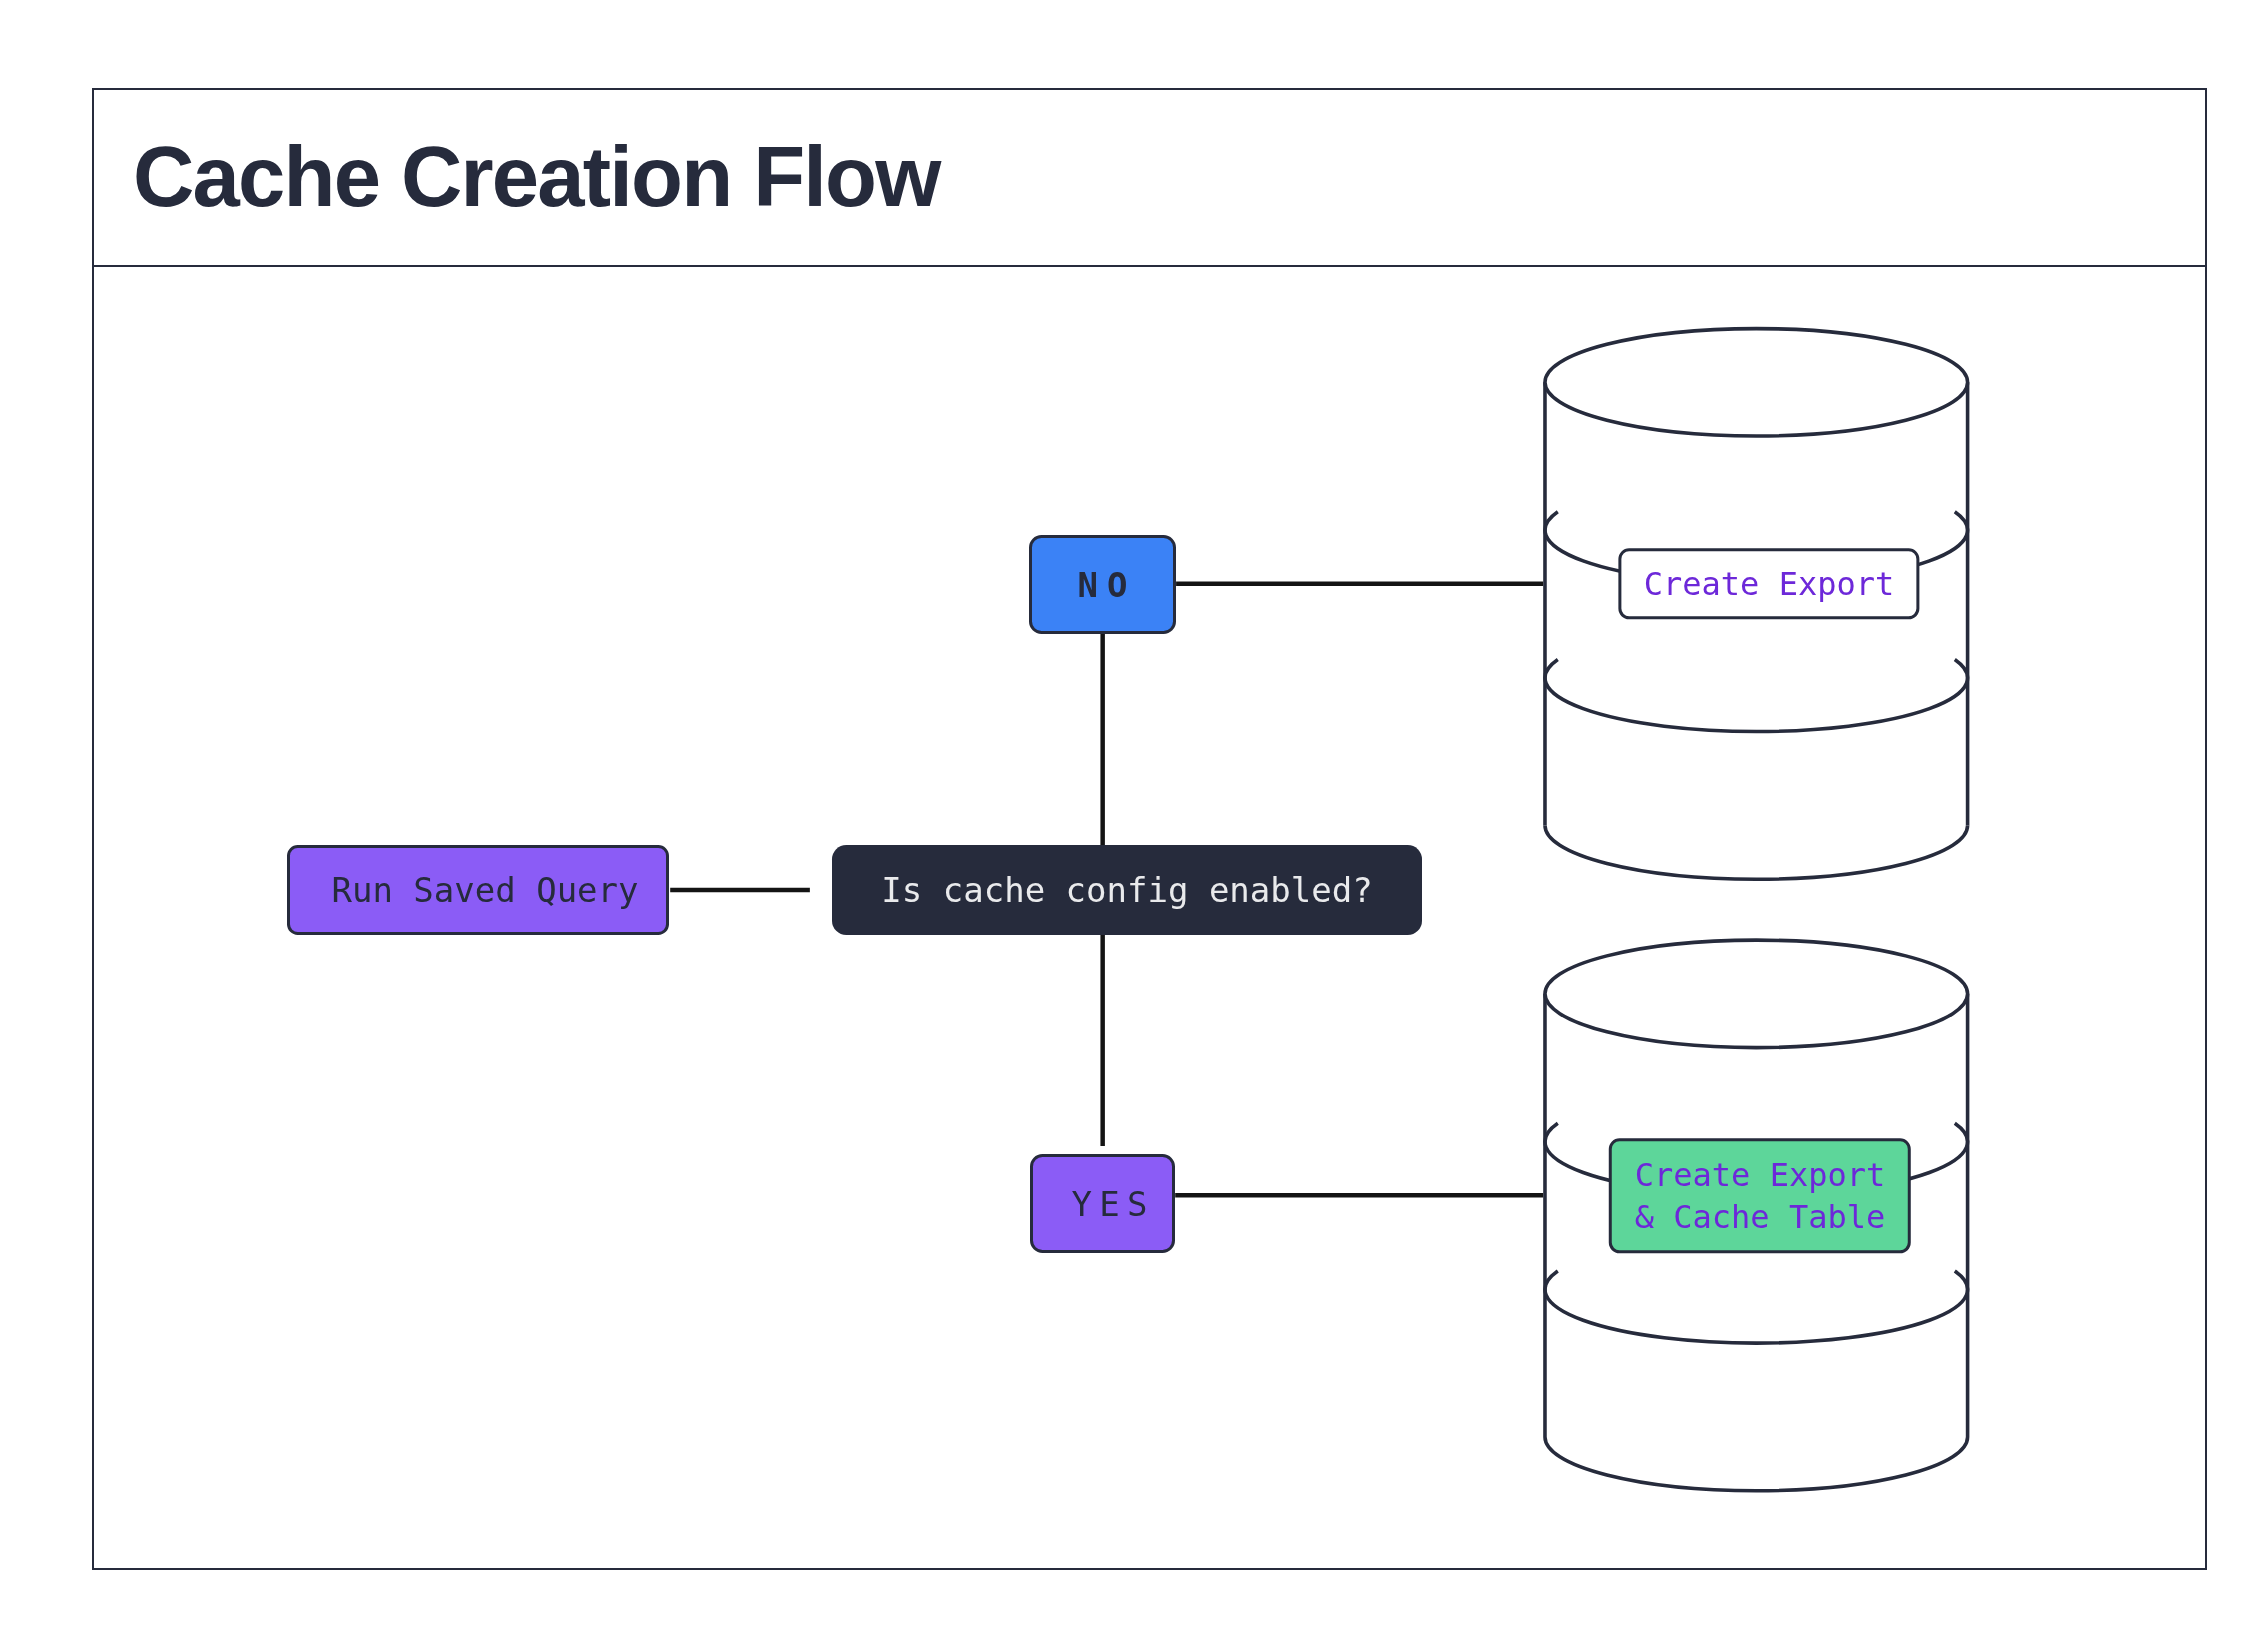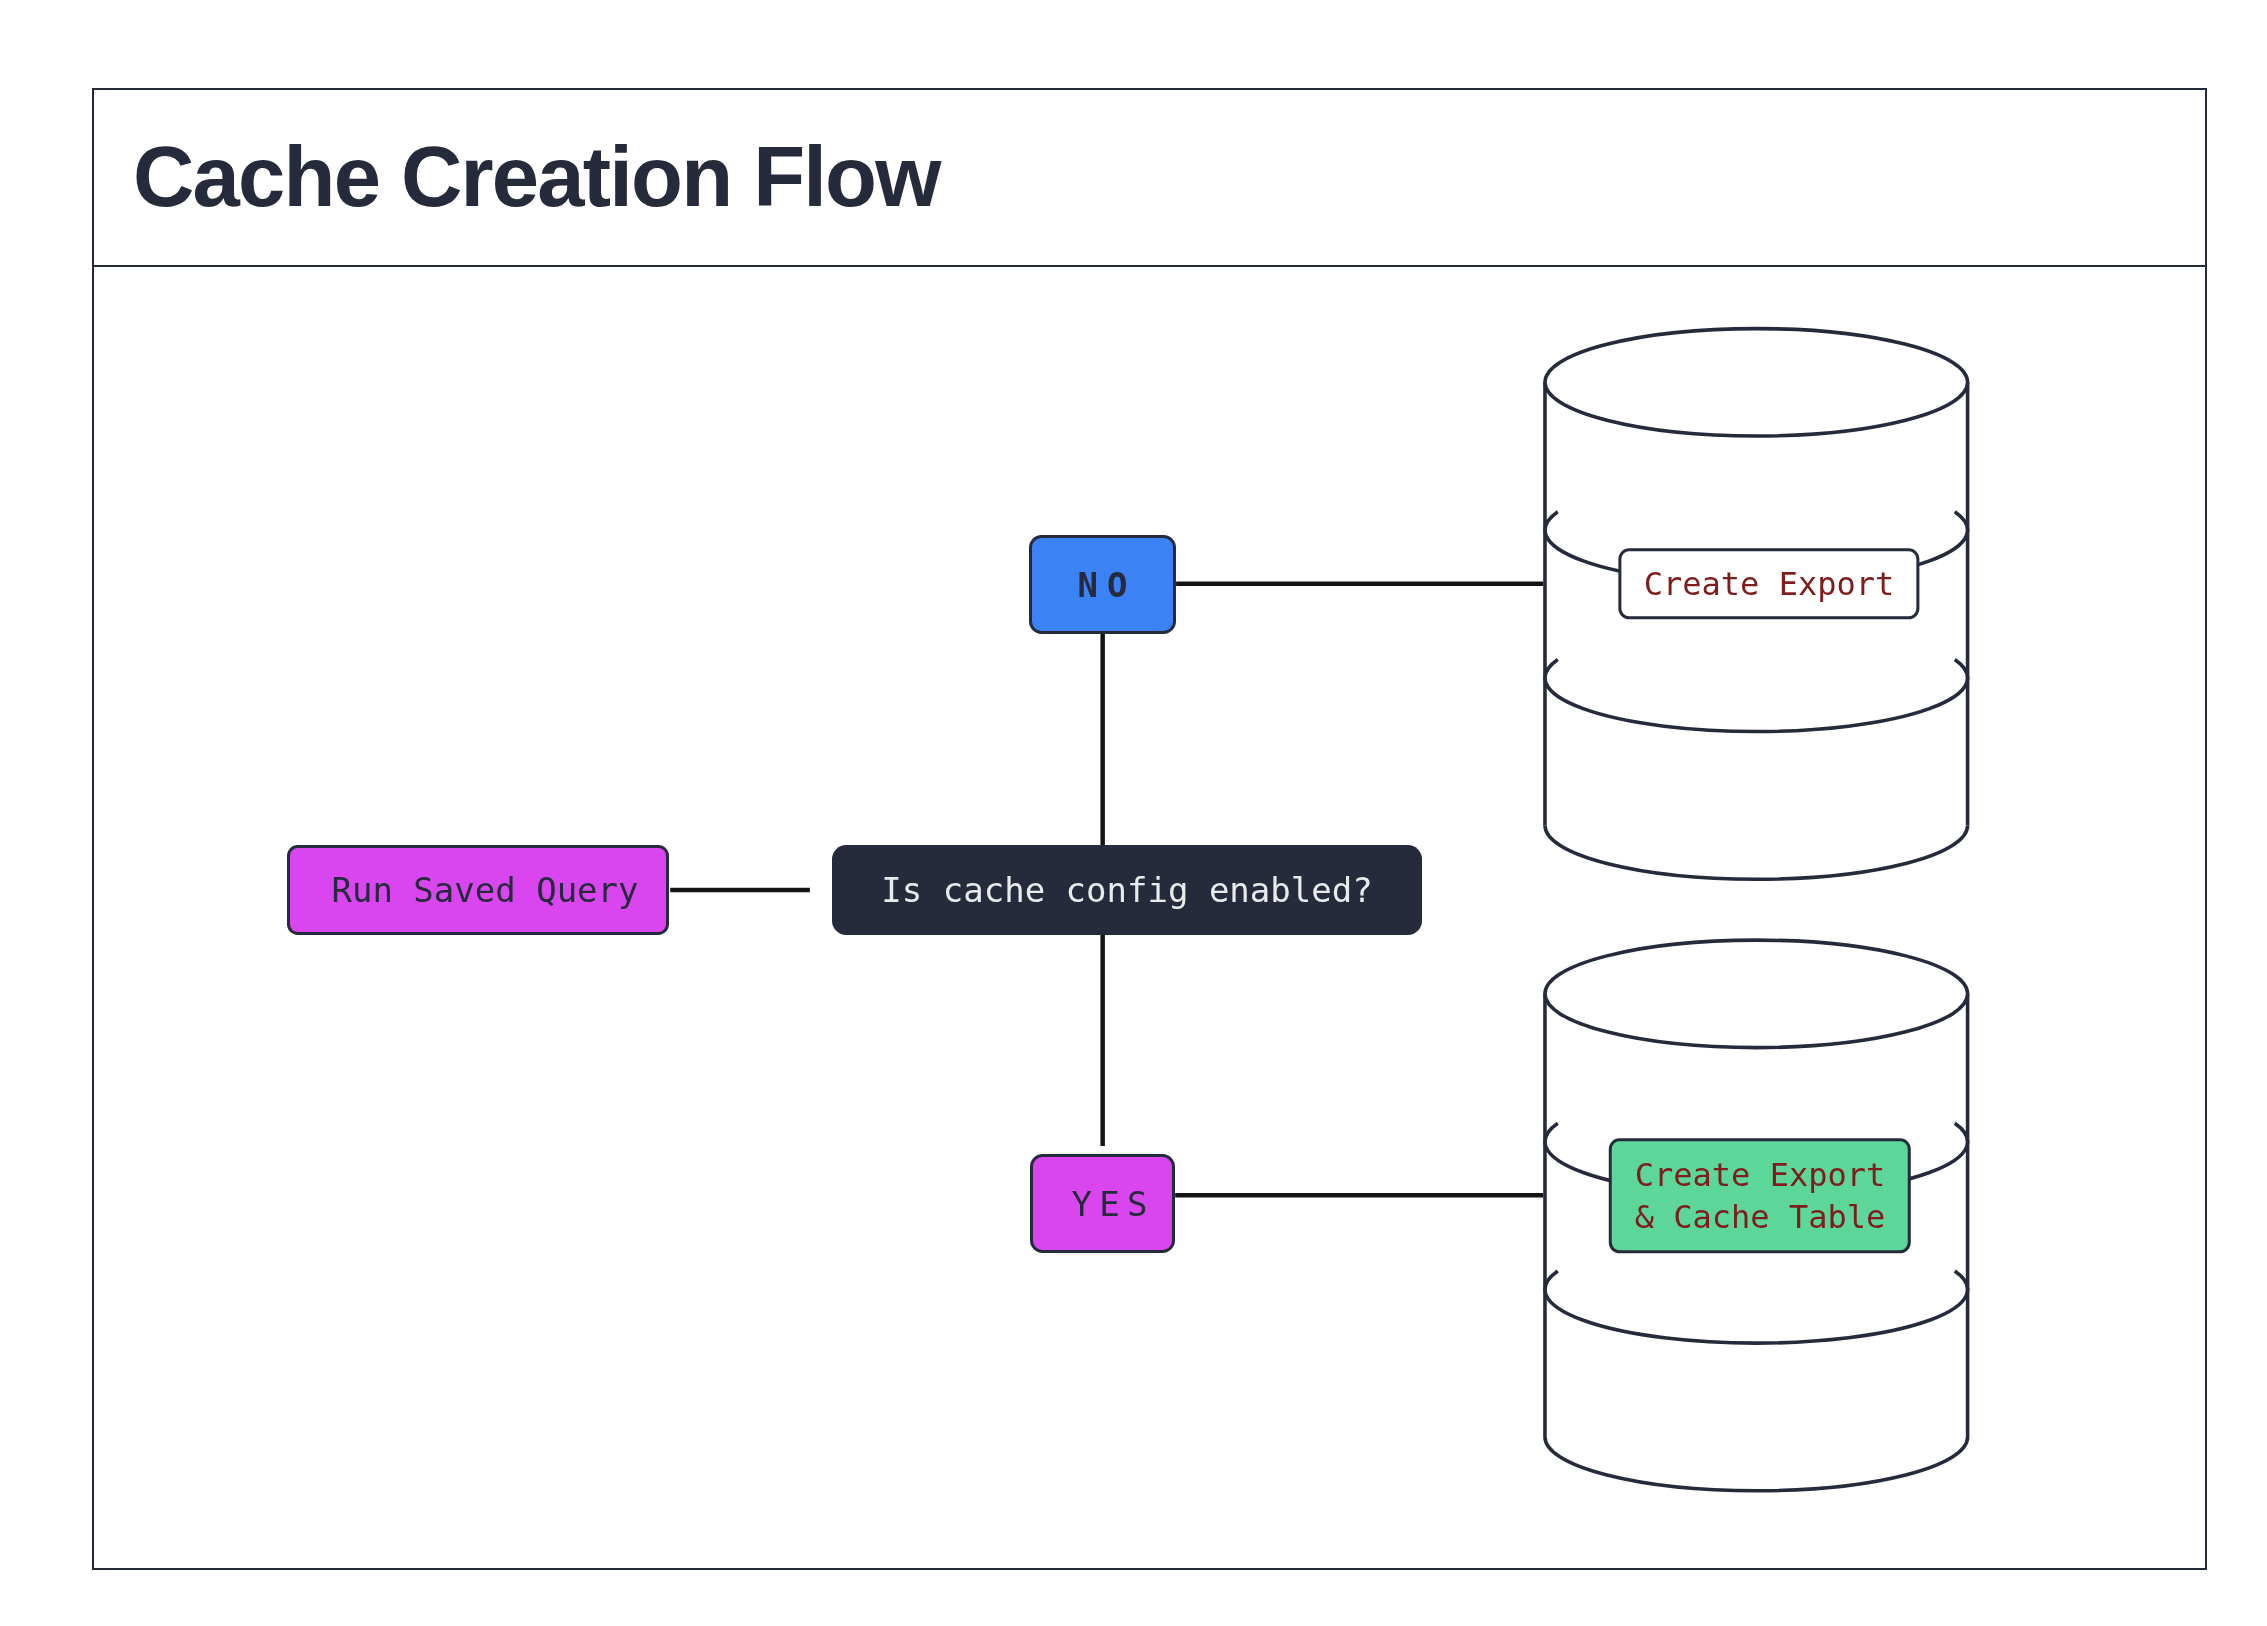--- a/index.html
+++ b/index.html
@@ -23,31 +23,31 @@
   .title{
     font-family:"Liberation Sans", sans-serif;
     font-weight:700;font-size:85px;letter-spacing:-1.8px;color:#262b3c;
   }
   svg.layer{position:absolute;left:0;top:0;}
   .node{
     position:absolute;display:flex;align-items:center;justify-content:center;
     box-sizing:border-box;border:3.6px solid #262b3c;border-radius:10.7px;
     color:#262b3c;font-size:34px;white-space:nowrap;
   }
-  .node-green{background:#d946ef;padding-left:14px;}
+  .node-green{background:#8b5cf6;padding-left:14px;}
   .node-white{background:#3b82f6;}
   .node-dark{background:#262b3c;color:#e9eaec;}
   .node-rsq{left:287px;top:845px;width:382px;height:90px;}
   .node-decision{left:832px;top:845px;width:590px;height:90px;border:none;border-radius:14.3px;}
   .node-no{left:1029px;top:535px;width:147px;height:99px;font-weight:700;letter-spacing:9px;text-indent:9px;border-radius:12.5px;}
   .node-yes{left:1030px;top:1146px;width:145px;height:99px;font-weight:400;letter-spacing:7.2px;text-indent:7.2px;border-radius:12.5px;margin-top:8px;}
   .db-label{
     position:absolute;display:flex;flex-direction:column;align-items:center;justify-content:flex-end;
     box-sizing:border-box;border:3.6px solid #262b3c;border-radius:10.7px;
-    color:#7f1d1d;font-size:32px;white-space:nowrap;line-height:1.32;
+    color:#6d28d9;font-size:32px;white-space:nowrap;line-height:1.32;
     transform:translate(-50%,-50%);
   }
   .db-label-top{left:1769px;top:584px;padding:11.6px 22.4px;background:#ffffff;}
   .db-label-bottom{left:1760px;top:1196px;padding:12.5px 23px;background:#5dd69a;}
 </style>
 </head>
 <body>
 
 <div class="canvas">
 

